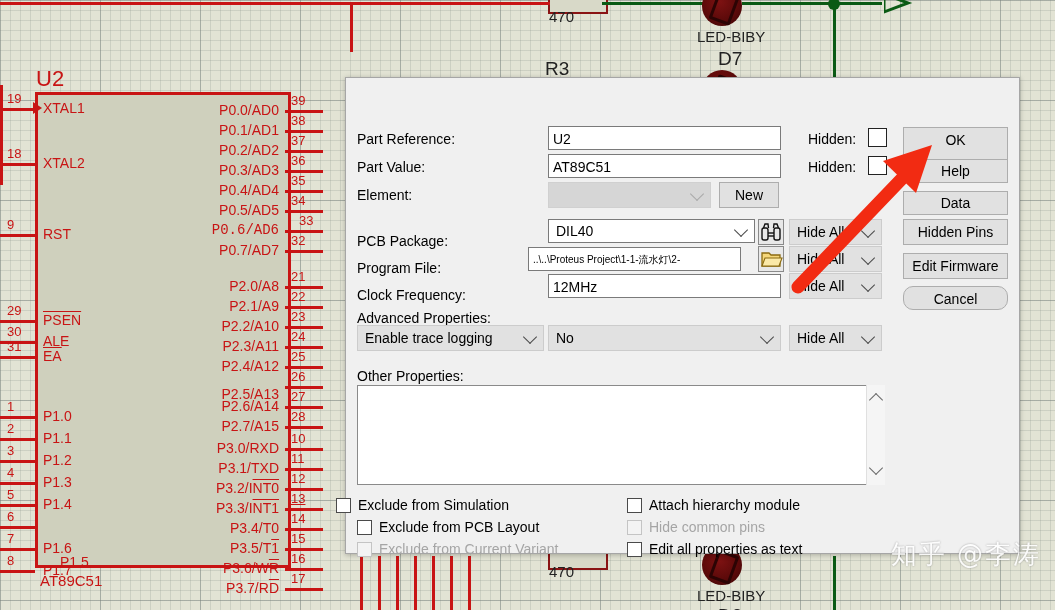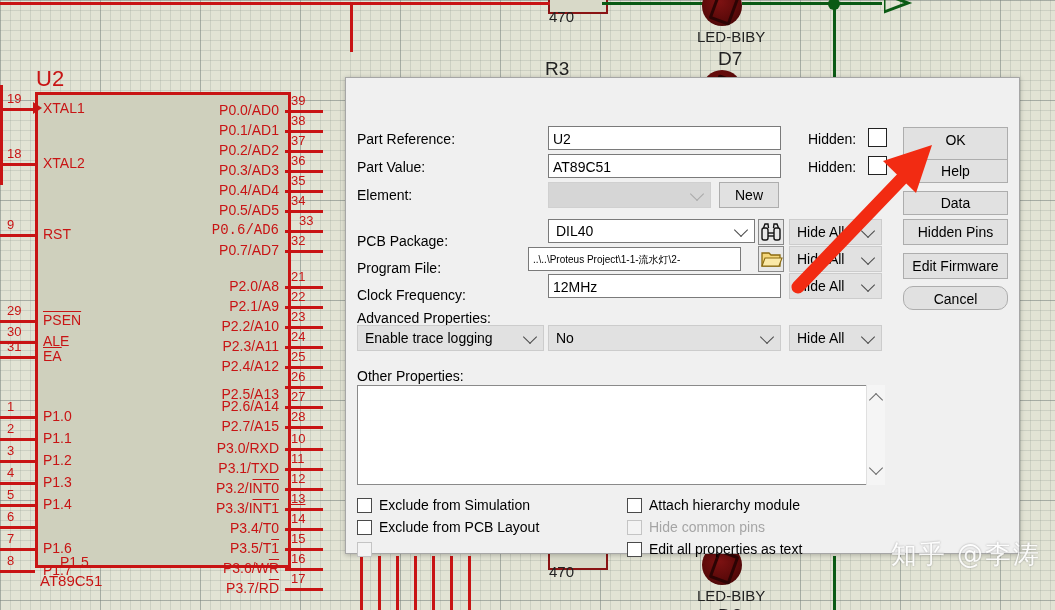--- a/index.html
+++ b/index.html
@@ -333,23 +333,23 @@
   </div>
 
   <div class="f-label" style="left:357px;top:368px;"><span>Other Properties:</span></div>
   <div id="otherprops"></div>
   <div id="opscroll" style="left:866px;top:385px;width:18px;height:100px;position:absolute;background:#f5f5f5;border-left:1px solid #e0e0e0;">
     <span class="opar" id="opup"></span>
     <span class="opar" id="opdn"></span>
   </div>
 
   <div id="chk-left">
-      <div class="chkrow" style="left: 357px; top: 497px;"><span class="chk"></span><span>Exclude from Simulation</span></div>
+      <div class="chkrow" style="left: 336px; top: 497px;"><span class="chk"></span><span>Exclude from Simulation</span></div>
       <div class="chkrow" style="left: 357px; top: 519px;"><span class="chk"></span><span>Exclude from PCB Layout</span></div>
-      <div class="chkrow dis" style="left: 357px; top: 541px;"><span class="chk dis"></span></div>
+      <div class="chkrow dis" style="left: 357px; top: 541px;"><span class="chk dis"></span><span>Exclude from Current Variant</span></div>
     </div>
   <div id="chk-right">
       <div class="chkrow" style="left: 627px; top: 497px;"><span class="chk"></span><span>Attach hierarchy module</span></div>
       <div class="chkrow dis" style="left: 627px; top: 519px;"><span class="chk dis"></span><span>Hide common pins</span></div>
       <div class="chkrow" style="left: 627px; top: 541px;"><span class="chk"></span><span>Edit all properties as text</span></div>
     </div>
 
   <div id="dlg-buttons">
       <div class="btn" style="left: 903px; top: 127px; width: 105px; height: 44px; line-height: 24px;">OK</div>
       <div class="btn" style="left: 903px; top: 159px; width: 105px; height: 24px; line-height: 22px;">Help</div>

